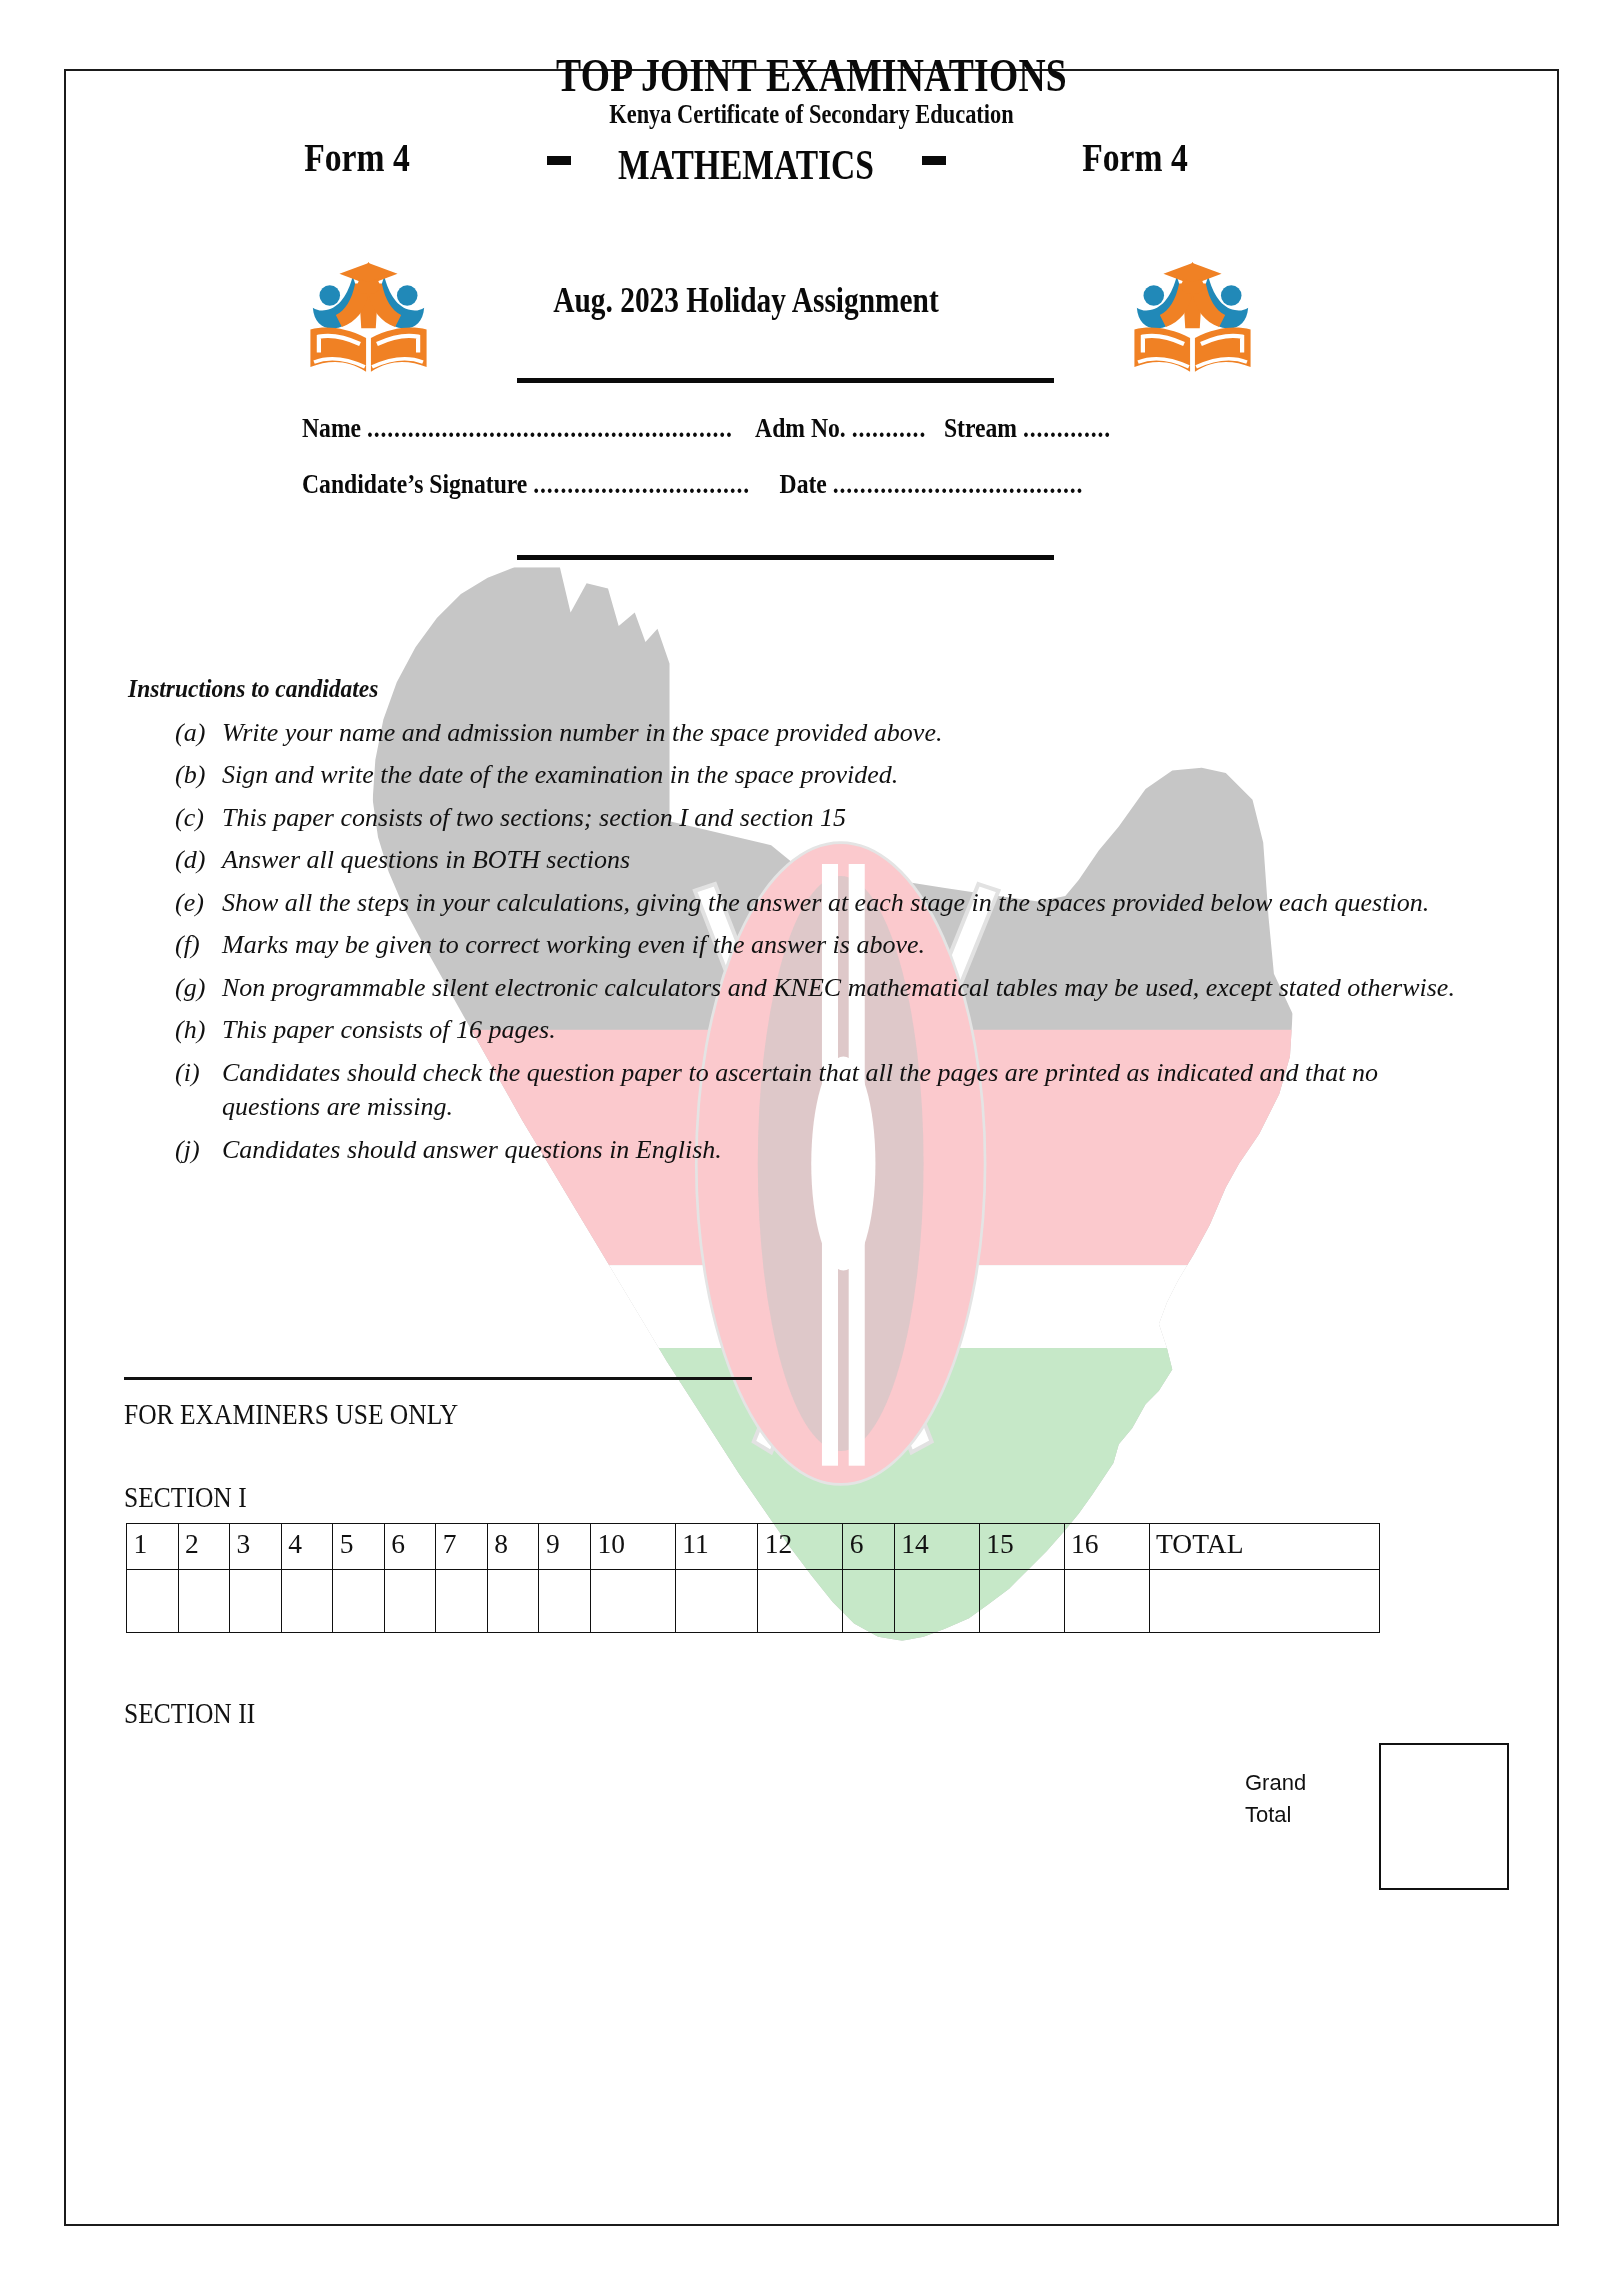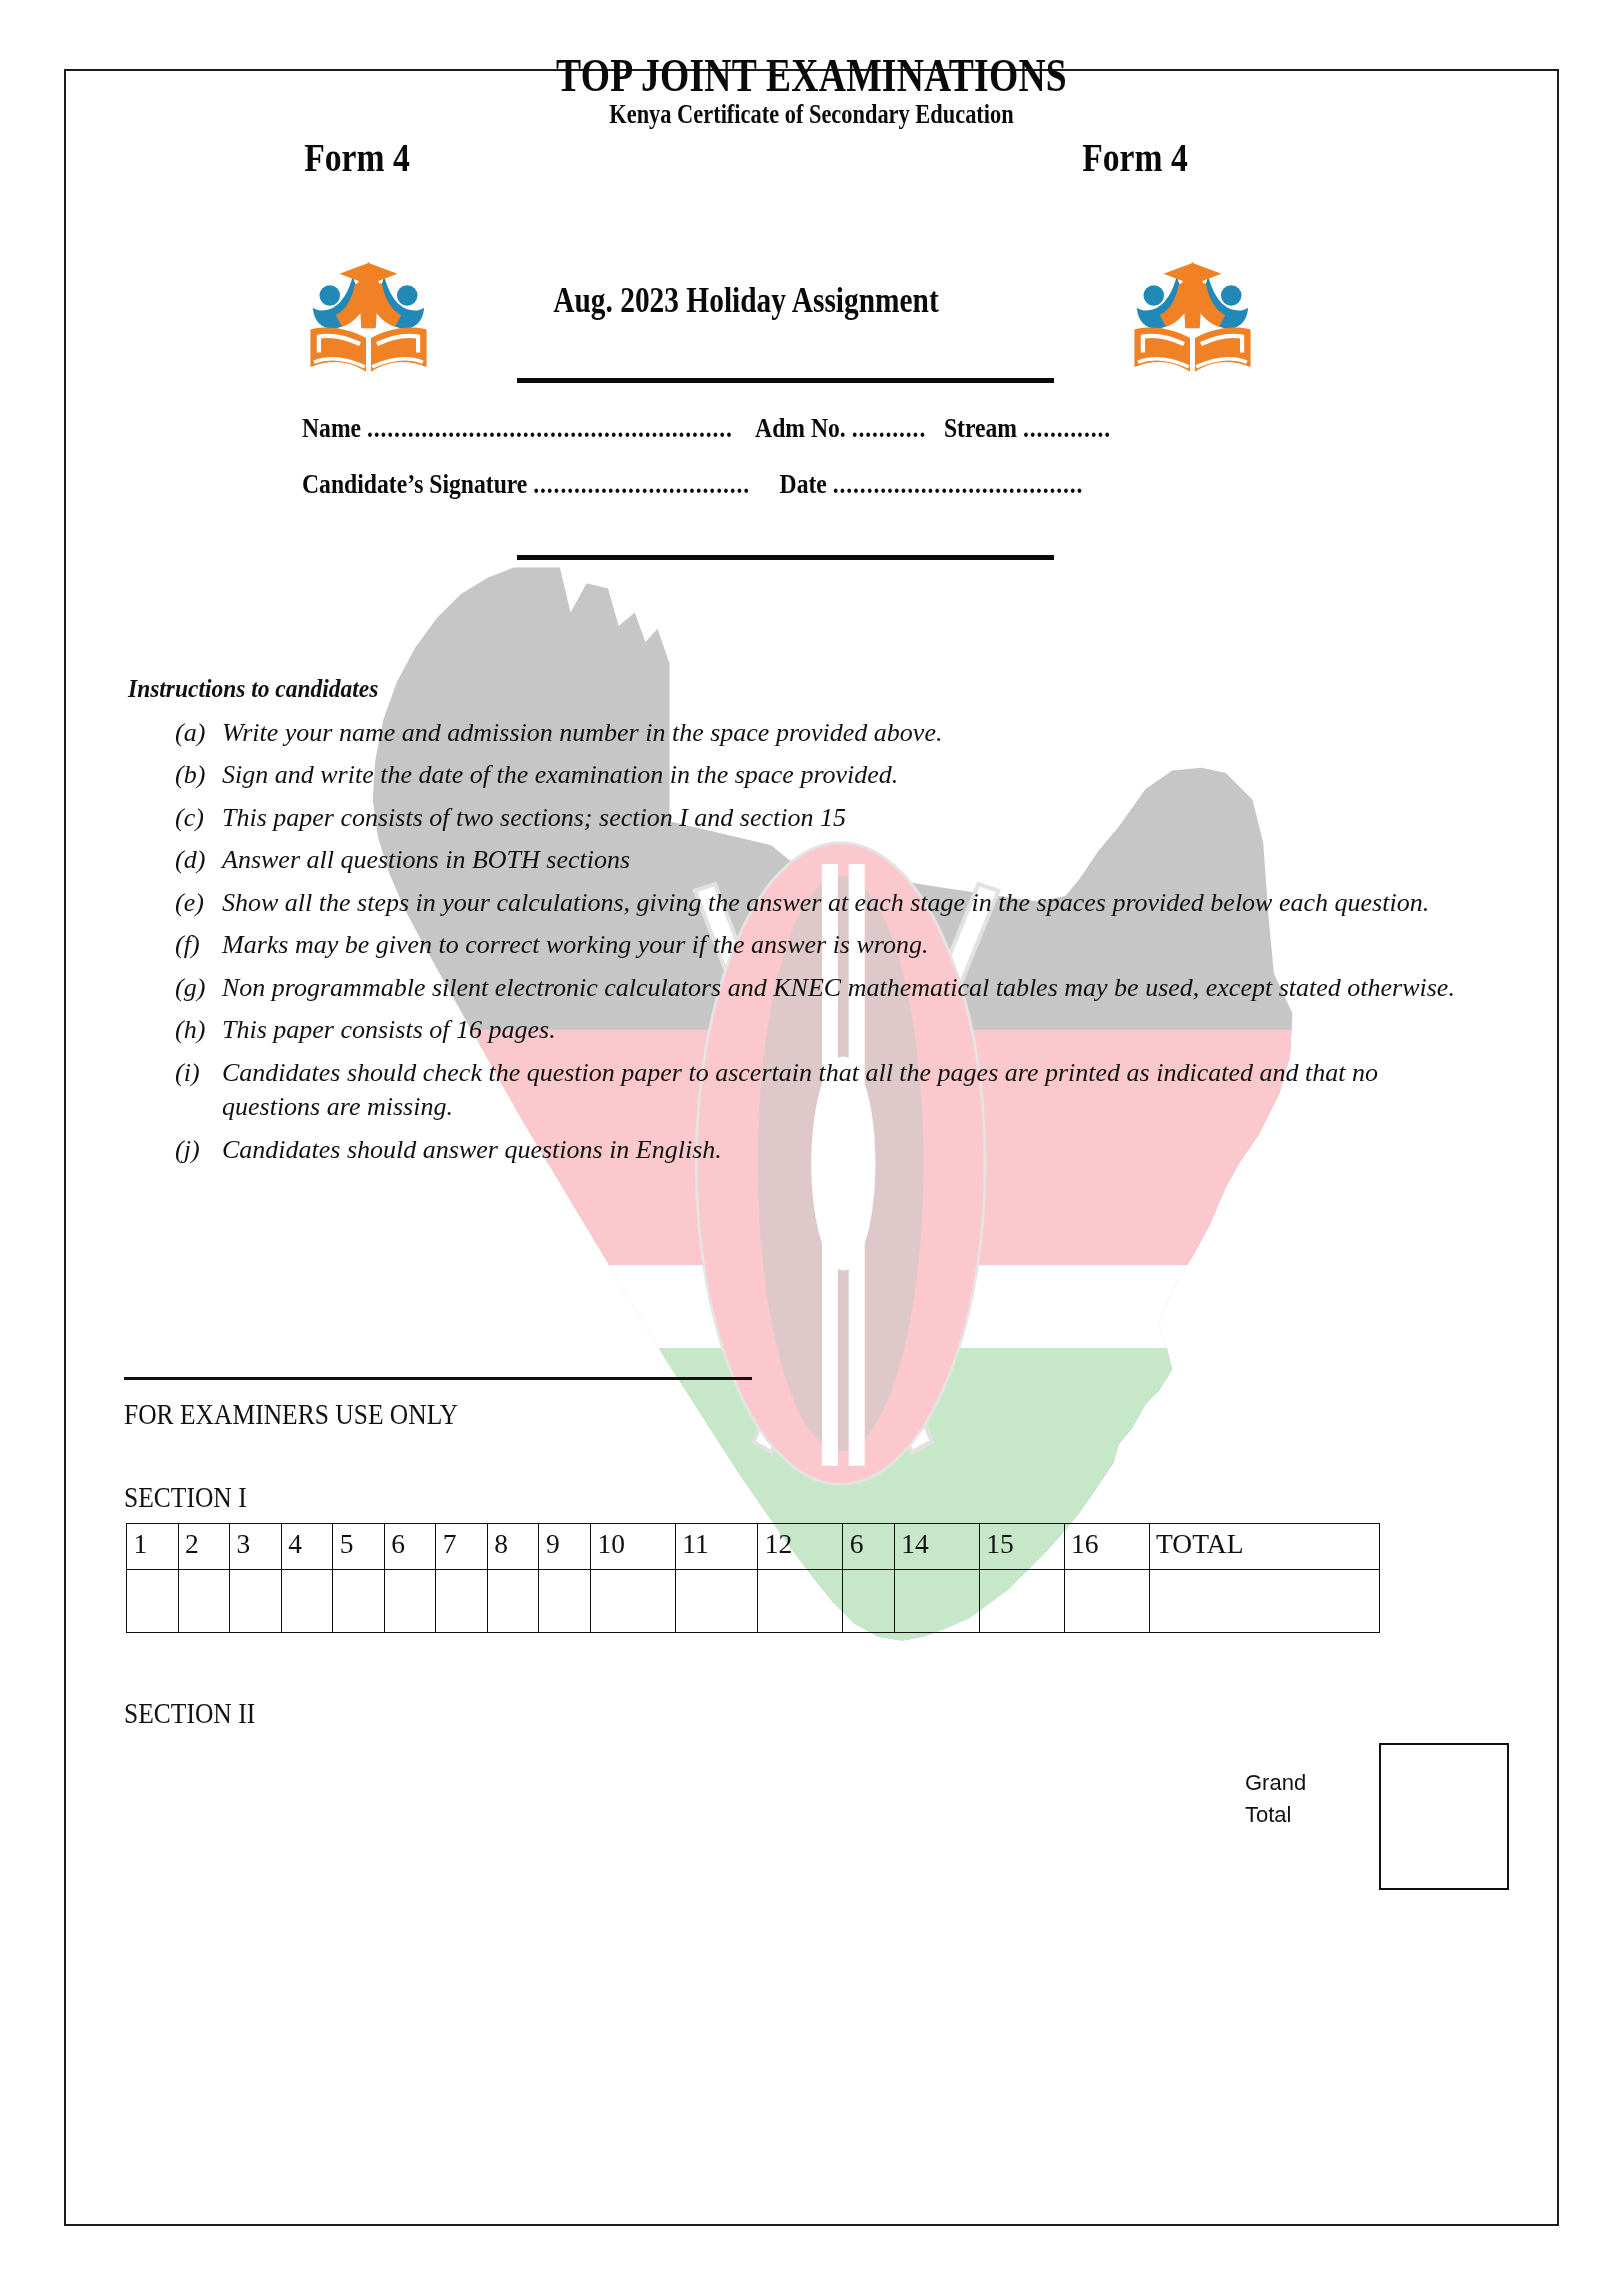--- a/index.html
+++ b/index.html
@@ -221,20 +221,23 @@
   </svg>
 </div>
 
 <div id="content">
 
   <div class="hdr-main">TOP JOINT EXAMINATIONS</div>
   <div class="hdr-sub">Kenya Certificate of Secondary Education</div>
 
   <div class="row-title">
     <div class="form-left">Form 4</div>
+    <div class="subject-wrap">
+      <span class="dash"></span><span class="subject">MATHEMATICS</span><span class="dash"></span>
+    </div>
     <div class="form-right">Form 4</div>
   </div>
 
   <div class="logo logo-left">
     <svg viewBox="0 0 200 200" xmlns="http://www.w3.org/2000/svg">
 
       <circle cx="36" cy="72" r="17" fill="#2189b8"></circle>
       <circle cx="164" cy="72" r="17" fill="#2189b8"></circle>
       <path d="M8,92 C10,120 30,132 54,124 C72,118 82,104 88,84 L74,40
                C66,70 52,92 30,96 C22,98 14,96 8,92 Z" fill="#2189b8"></path>
@@ -321,21 +324,21 @@
     <div class="instr-item">
       <span class="instr-label">(d)</span>
       <span class="instr-text">Answer all questions in BOTH sections</span>
     </div>
     <div class="instr-item">
       <span class="instr-label">(e)</span>
       <span class="instr-text">Show all the steps in your calculations, giving the answer at each stage in the spaces provided below each question.</span>
     </div>
     <div class="instr-item">
       <span class="instr-label">(f)</span>
-      <span class="instr-text">Marks may be given to correct working your if the answer is wrong.</span>
+      <span class="instr-text">Marks may be given to correct working even if the answer is above.</span>
     </div>
     <div class="instr-item">
       <span class="instr-label">(g)</span>
       <span class="instr-text">Non programmable silent electronic calculators and KNEC mathematical tables may be used, except stated otherwise.</span>
     </div>
     <div class="instr-item">
       <span class="instr-label">(h)</span>
       <span class="instr-text">This paper consists of 16 pages.</span>
     </div>
     <div class="instr-item">

